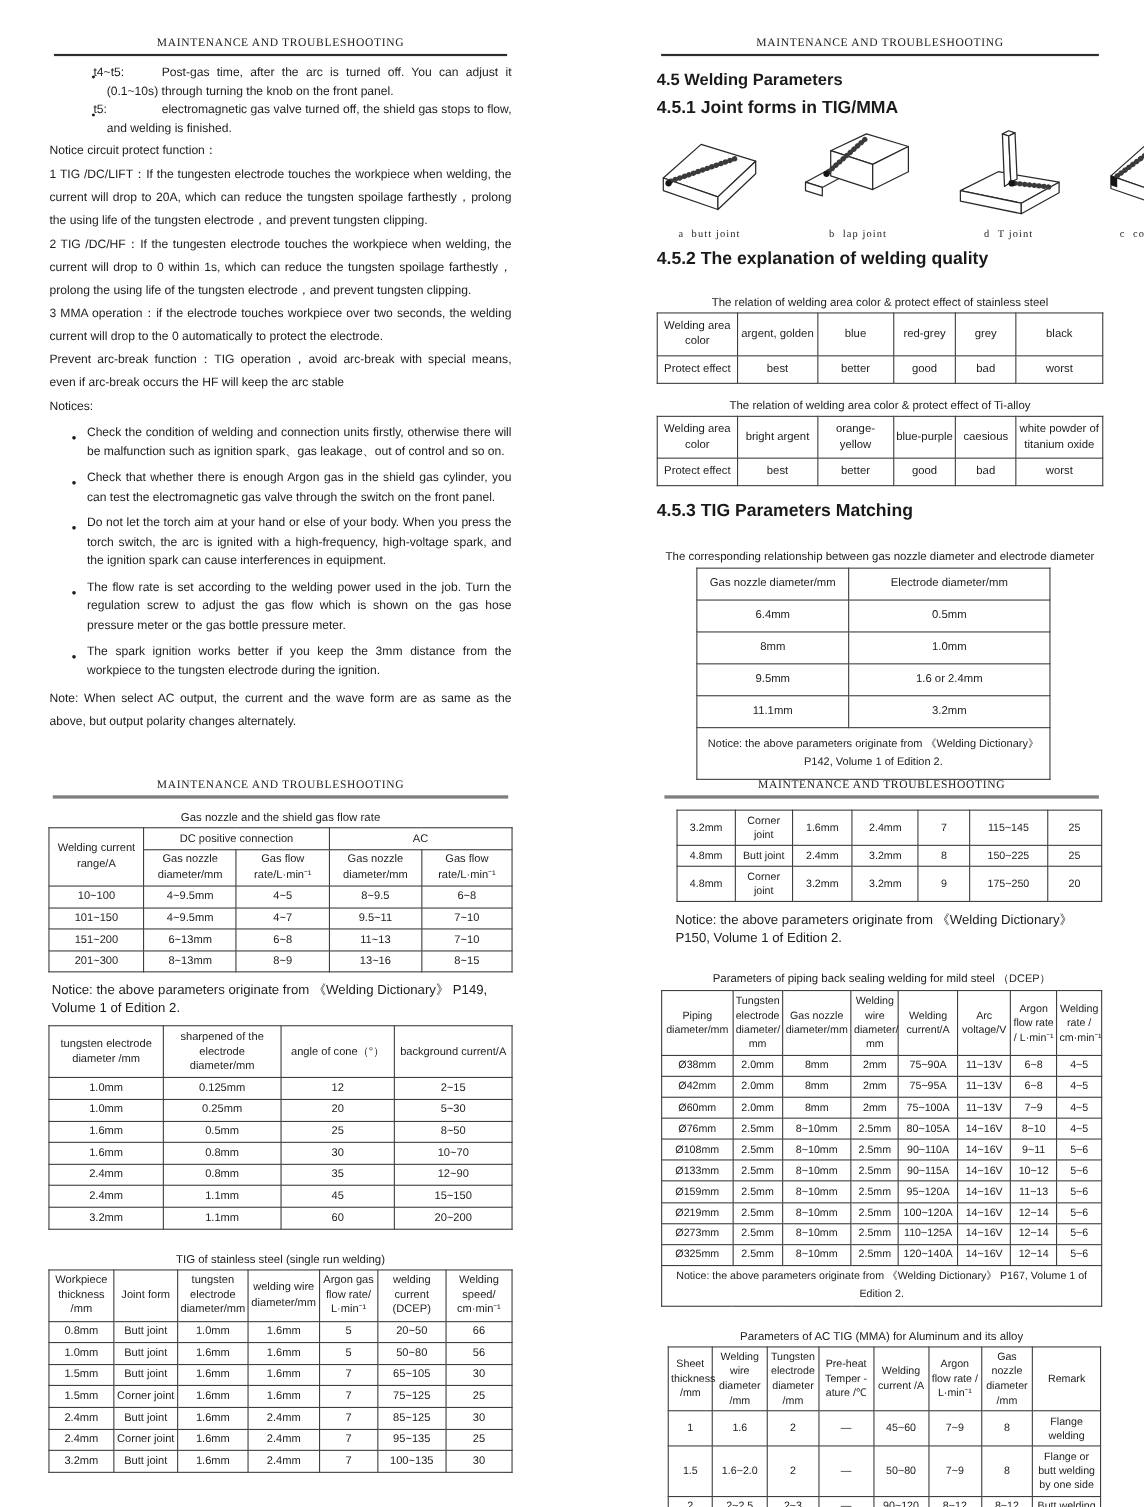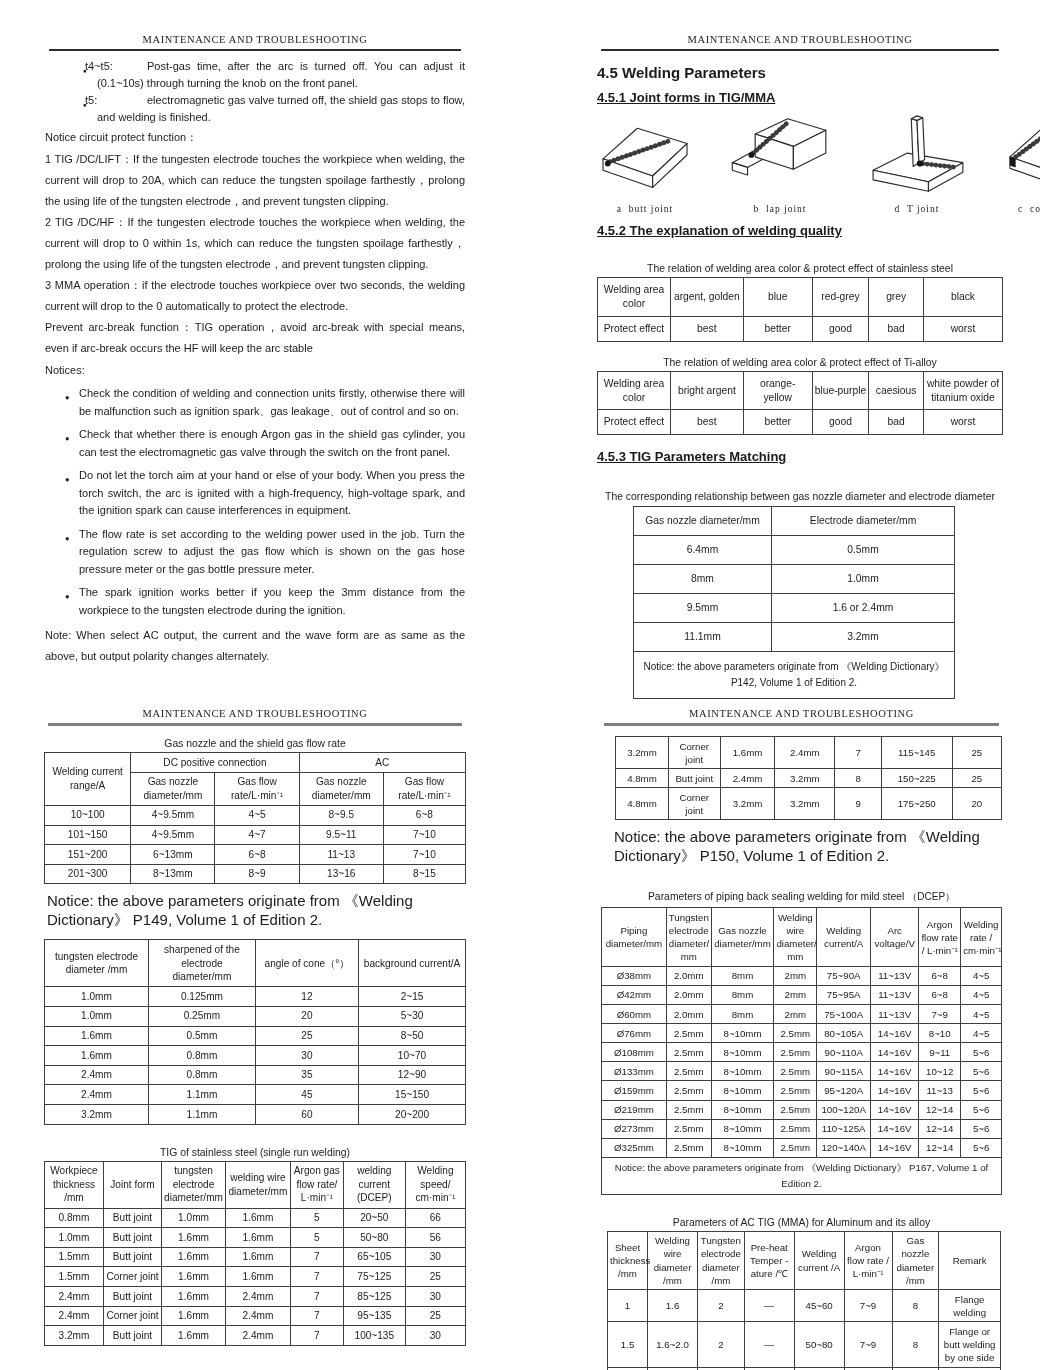--- a/index.html
+++ b/index.html
@@ -26,38 +26,38 @@
   .b1{position:relative;padding-left:52px;line-height:17px;text-align:justify;}
   .b1::before{content:"●";position:absolute;left:38px;top:4px;font-size:6.5px;}
   .b1 .lbl{display:inline-block;min-width:62px;margin-left:-12px;}
   .p1{line-height:17px;margin:3px 0;}
   .p2{line-height:21px;text-align:justify;}
   .nb{position:relative;padding-left:34px;line-height:17.5px;text-align:justify;margin:6px 0;}
   .nb::before{content:"●";position:absolute;left:20px;top:4px;font-size:7.5px;}
 
   
   .h1{font-size:15px;font-weight:700;color:#1a1a1a;margin:13px 0 2px;}
-  .h2{font-size:13px;font-weight:600;color:#1a1a1a;margin:9px 0 8px;text-decoration:underline;}
+  .h2{font-size:16px;font-weight:600;color:#1a1a1a;margin:9px 0 8px;}
   .joint-row{display:flex;justify-content:space-between;align-items:flex-end;margin:2px 0 4px;gap:35px;}
   .joint-fig{text-align:center;}
   .jl{font-family:"Liberation Serif",serif;font-size:9.5px;letter-spacing:1px;white-space:pre;display:block;margin-top:3px;}
   .plate{fill:#fff;stroke:#2a2a2a;stroke-width:1.2;stroke-linejoin:round;}
   .bead{fill:none;stroke:#3a3a3a;stroke-width:5;stroke-dasharray:0.2 4.4;stroke-linecap:round;}
   .blob{fill:#161616;}
 
   
   .tt{text-align:center;font-size:10.4px;color:#222;margin:9px 0 3px;}
   .tt .suffix{font-size:10px;}
   table{border-collapse:collapse;width:100%;table-layout:fixed;}
   td{border:1px solid #3f3f3f;text-align:center;vertical-align:middle;
      padding:3px 2px;font-size:10.3px;line-height:1.35;color:#1c1c1c;}
   .roomy td{padding:7px 3px;}
   .relT td{padding:5px 2px;}
   .notice-cell{text-align:center;font-size:10px;padding:4px 7px;line-height:1.6;}
-  .tbl-note{font-size:15px;margin:8px 0 9px 3px;color:#1c1c1c;}
+  .tbl-note{font-size:12px;margin:8px 0 9px 3px;color:#1c1c1c;}
 
   .nozzleT{width:322px;margin:4px auto 0 36px;}
 
   
   .compact td{padding:2.5px 2px;font-size:10.1px;}
   .p4t td{padding:2.5px 2px;font-size:9.7px;}
   .contT{width:387px;margin-left:15px;margin-top:10px;}
   .pipT{width:401px;margin-left:1px;}
   .aluT{width:394px;margin-left:7px;}
   .gap6{height:6px;} .gap13{height:13px;}

